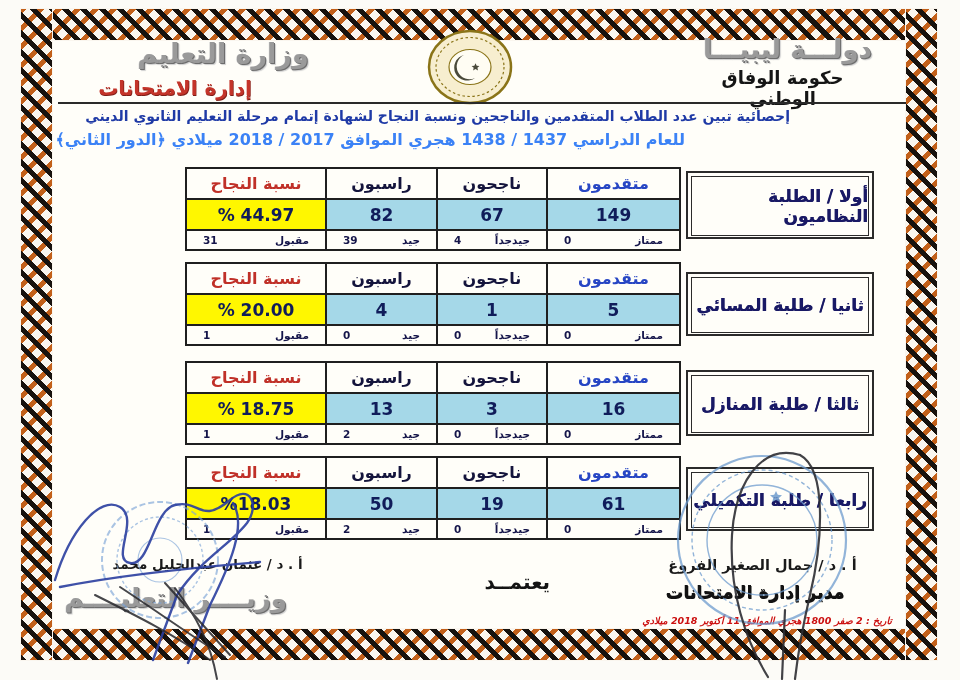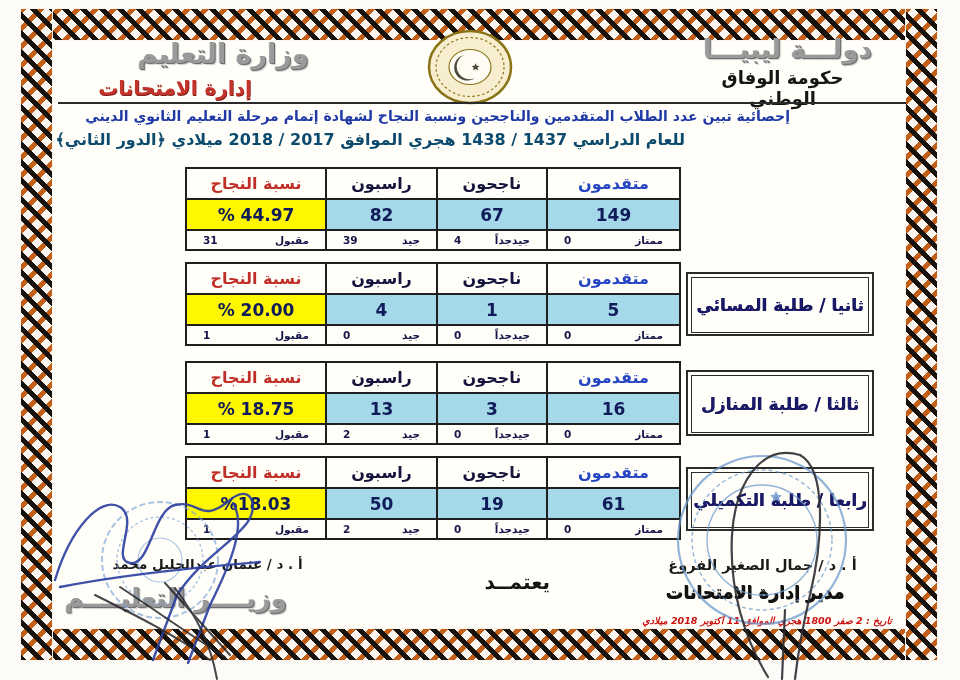--- a/index.html
+++ b/index.html
@@ -30,21 +30,21 @@
     text-shadow:1px 1px 0 #6d6d6d,2px 2px 1px #cfcfcf,-0.5px -0.5px 0 #dcdcdc;
   }
   .ministry{left:103px;top:38px;width:240px;font-size:27px;letter-spacing:2px;text-align:center;}
   .department{left:64px;top:76px;width:222px;font-size:20px;font-weight:bold;color:#c4342a;
     text-shadow:0.6px 0.6px 0 #7e1d16;text-align:center;}
   .state{left:700px;top:34px;width:175px;font-size:26px;letter-spacing:3px;text-align:center;}
   .government{left:690px;top:67px;width:185px;font-size:18px;font-weight:bold;color:#151515;text-align:center;}
   .hrule{left:58px;top:102px;width:848px;height:2px;background:#2a2a2a;}
   .title1{left:150px;top:108px;width:640px;font-size:14px;font-weight:bold;color:#1f3aa6;
     text-align:center;white-space:nowrap;direction:rtl;}
-  .title2{left:165px;top:130px;width:520px;font-size:16px;font-weight:bold;color:#0c4a6e;
+  .title2{left:165px;top:130px;width:520px;font-size:16px;font-weight:bold;color:#3b82f6;
     text-align:center;white-space:nowrap;direction:rtl;}
   
   table.res{position:absolute;left:185px;width:494px;border-collapse:collapse;table-layout:fixed;
     direction:rtl;z-index:3;background:#fffef9;}
   table.res td{border:2px solid #1f1f1f;text-align:center;vertical-align:middle;padding:0;}
   tr.head td{height:29px;font-size:16px;font-weight:bold;color:#14143c;}
   tr.head td.h-app{color:#2746c4;}
   tr.head td.h-rate{color:#c03028;}
   tr.val td{height:29px;font-size:17px;font-weight:bold;color:#101c5a;}
   td.blue{background:#a5d8e8;}
@@ -290,20 +290,23 @@
       <td>
             <div class="gcell">
               <span>مقبول</span>
               <span>1</span>
             </div>
           </td>
     </tr>
   </tbody>
     </table>
 
+  <div class="side-label" style="top:171px;height:68px;">
+    <div class="inner">أولا / الطلبة النظاميون</div>
+  </div>
   <div class="side-label" style="top:272px;height:64px;">
     <div class="inner">ثانيا / طلبة المسائي</div>
   </div>
   <div class="side-label" style="top:370px;height:66px;">
     <div class="inner">ثالثا / طلبة المنازل</div>
   </div>
   <div class="side-label" style="top:467px;height:64px;">
     <div class="inner">رابعا / طلبة التكميلي</div>
   </div>
 

